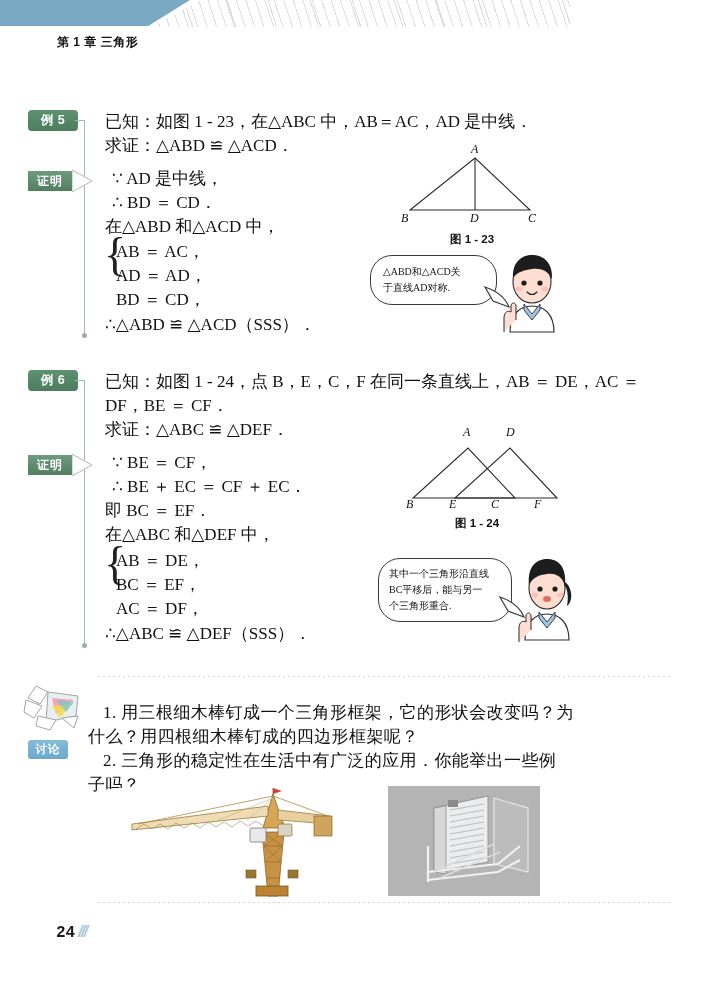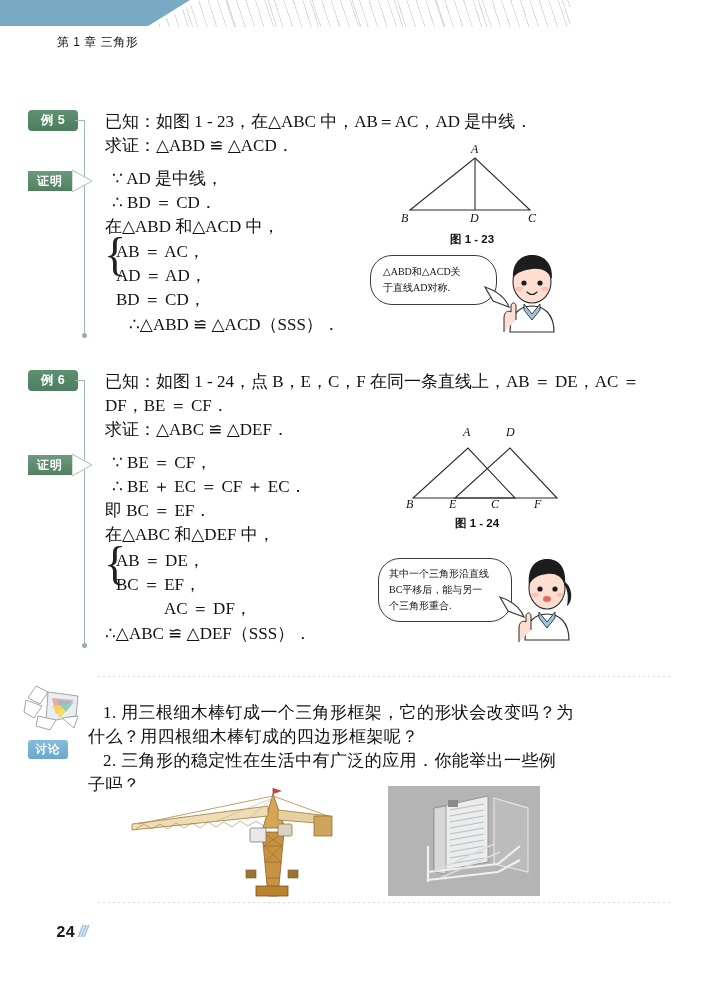--- a/index.html
+++ b/index.html
@@ -14,21 +14,21 @@
   .header-deco{position:absolute;top:0;left:0;width:702px;height:30px;}
   .hdr-blue{position:absolute;top:0;left:0;width:190px;height:26px;
      background:#7aa9c4;clip-path:polygon(0 0,100% 0,78% 100%,0 100%);}
   .hdr-hatch{position:absolute;top:0;left:150px;width:420px;height:27px;
      background:repeating-linear-gradient(72deg,#d9dfe4 0 1px,transparent 1px 9px);
      clip-path:polygon(12% 0,100% 0,100% 100%,0 100%);}
   .hdr-hatch2{position:absolute;top:0;left:150px;width:420px;height:27px;
      background:repeating-linear-gradient(72deg,#e8d6cf 0 1px,transparent 1px 40px);
      clip-path:polygon(12% 0,100% 0,100% 100%,0 100%);}
   .chapter-title{position:absolute;top:34px;left:57px;font-size:12px;
-     font-family:"Liberation Sans","DejaVu Sans",sans-serif;font-weight:normal;
+     font-family:"Liberation Sans","DejaVu Sans",sans-serif;font-weight:bold;
      letter-spacing:.5px;color:#111;}
   
   .badge-ex{position:absolute;width:50px;height:21px;border-radius:4px;
      background:linear-gradient(180deg,#5e9171 0%,#4b7d5e 100%);
      color:#fff;font-size:12.5px;font-weight:bold;
      font-family:"Liberation Sans","DejaVu Sans",sans-serif;
      display:flex;align-items:center;justify-content:center;letter-spacing:.5px;}
   .badge-pf{position:absolute;width:44px;height:20px;
      background:linear-gradient(180deg,#6d9a7f 0%,#52805f 100%);
      color:#fff;font-size:12px;font-weight:bold;
@@ -97,21 +97,21 @@
 <div class="txt" style="left:105px;top:133px;">求证：△ABD ≌ △ACD．</div>
 
 <div class="txt" style="left:112px;top:166px;">∵ AD 是中线，</div>
 <div class="txt" style="left:112px;top:190px;">∴ BD ＝ CD．</div>
 <div class="txt" style="left:105px;top:214px;">在△ABD 和△ACD 中，</div>
 
 <div class="brace" style="left:104px;top:232px;">{</div>
 <div class="txt" style="left:116px;top:239px;">AB ＝ AC，</div>
 <div class="txt" style="left:116px;top:263px;">AD ＝ AD，</div>
 <div class="txt" style="left:116px;top:287px;">BD ＝ CD，</div>
-<div class="txt" style="left:105px;top:312px;margin-left:24px;">∴△ABD ≌ △ACD（SSS）．</div>
+<div class="txt" style="left:105px;top:312px;">∴△ABD ≌ △ACD（SSS）．</div>
 
 <svg style="position:absolute;left:400px;top:148px;" width="165" height="75" viewBox="0 0 165 75">
   <polygon points="10,62 130,62 75,10" fill="none" stroke="#2b2b2b" stroke-width="1.1"></polygon>
   <line x1="75" y1="10" x2="75" y2="62" stroke="#2b2b2b" stroke-width="1.1"></line>
 </svg>
 <div class="fig-lbl" style="left:471px;top:142px;">A</div>
 <div class="fig-lbl" style="left:401px;top:211px;">B</div>
 <div class="fig-lbl" style="left:470px;top:211px;">D</div>
 <div class="fig-lbl" style="left:528px;top:211px;">C</div>
 <div class="figcap" style="left:450px;top:232px;">图 1 - 23</div>
@@ -151,21 +151,21 @@
 <div class="txt" style="left:105px;top:417px;">求证：△ABC ≌ △DEF．</div>
 
 <div class="txt" style="left:112px;top:450px;">∵ BE ＝ CF，</div>
 <div class="txt" style="left:112px;top:474px;">∴ BE ＋ EC ＝ CF ＋ EC．</div>
 <div class="txt" style="left:105px;top:498px;">即 BC ＝ EF．</div>
 <div class="txt" style="left:105px;top:522px;">在△ABC 和△DEF 中，</div>
 
 <div class="brace" style="left:104px;top:541px;">{</div>
 <div class="txt" style="left:116px;top:548px;">AB ＝ DE，</div>
 <div class="txt" style="left:116px;top:572px;">BC ＝ EF，</div>
-<div class="txt" style="left:116px;top:596px;margin-left:48px;">AC ＝ DF，</div>
+<div class="txt" style="left:116px;top:596px;">AC ＝ DF，</div>
 <div class="txt" style="left:105px;top:621px;">∴△ABC ≌ △DEF（SSS）．</div>
 
 <svg style="position:absolute;left:405px;top:430px;" width="160" height="80" viewBox="0 0 160 80">
   <polygon points="8,68 110,68 63,18" fill="none" stroke="#2b2b2b" stroke-width="1.1"></polygon>
   <polygon points="50,68 152,68 105,18" fill="none" stroke="#2b2b2b" stroke-width="1.1"></polygon>
 </svg>
 <div class="fig-lbl" style="left:463px;top:425px;">A</div>
 <div class="fig-lbl" style="left:506px;top:425px;">D</div>
 <div class="fig-lbl" style="left:406px;top:497px;">B</div>
 <div class="fig-lbl" style="left:449px;top:497px;">E</div>

